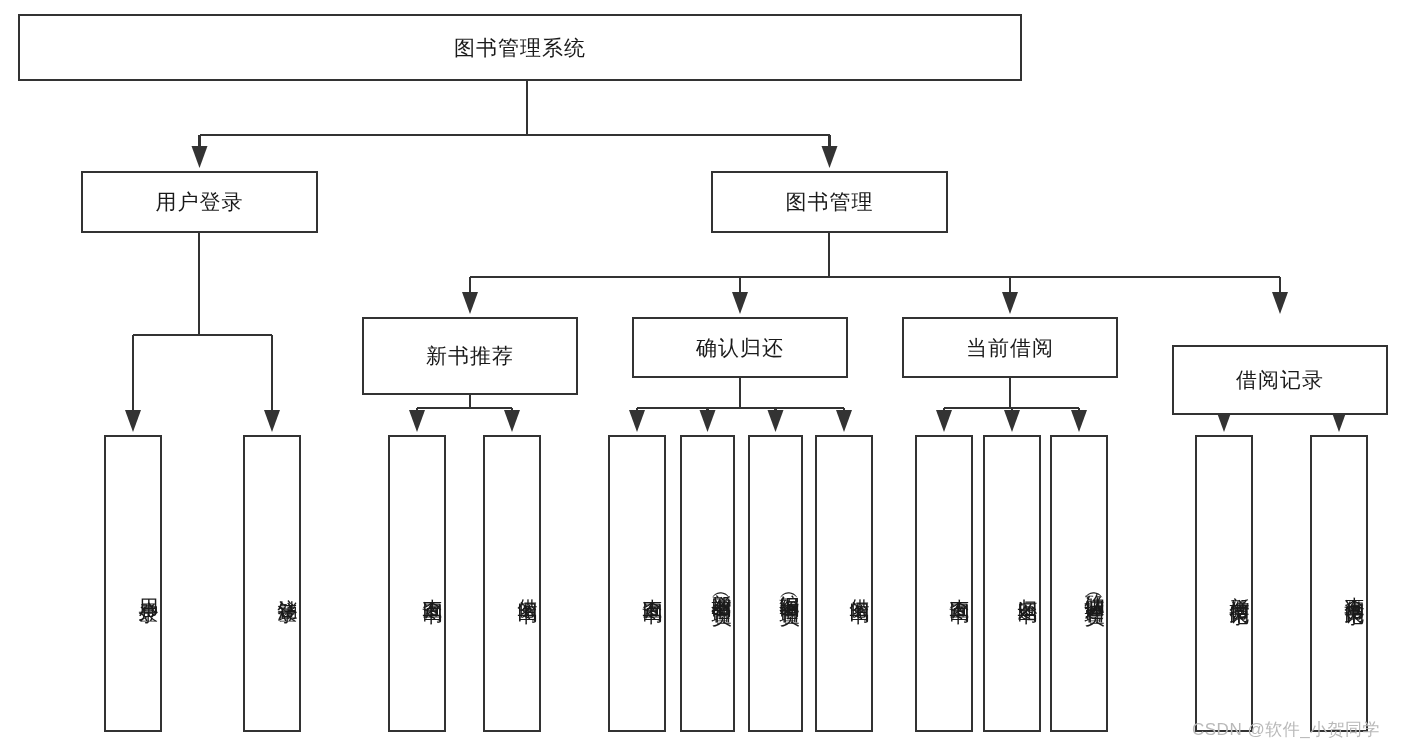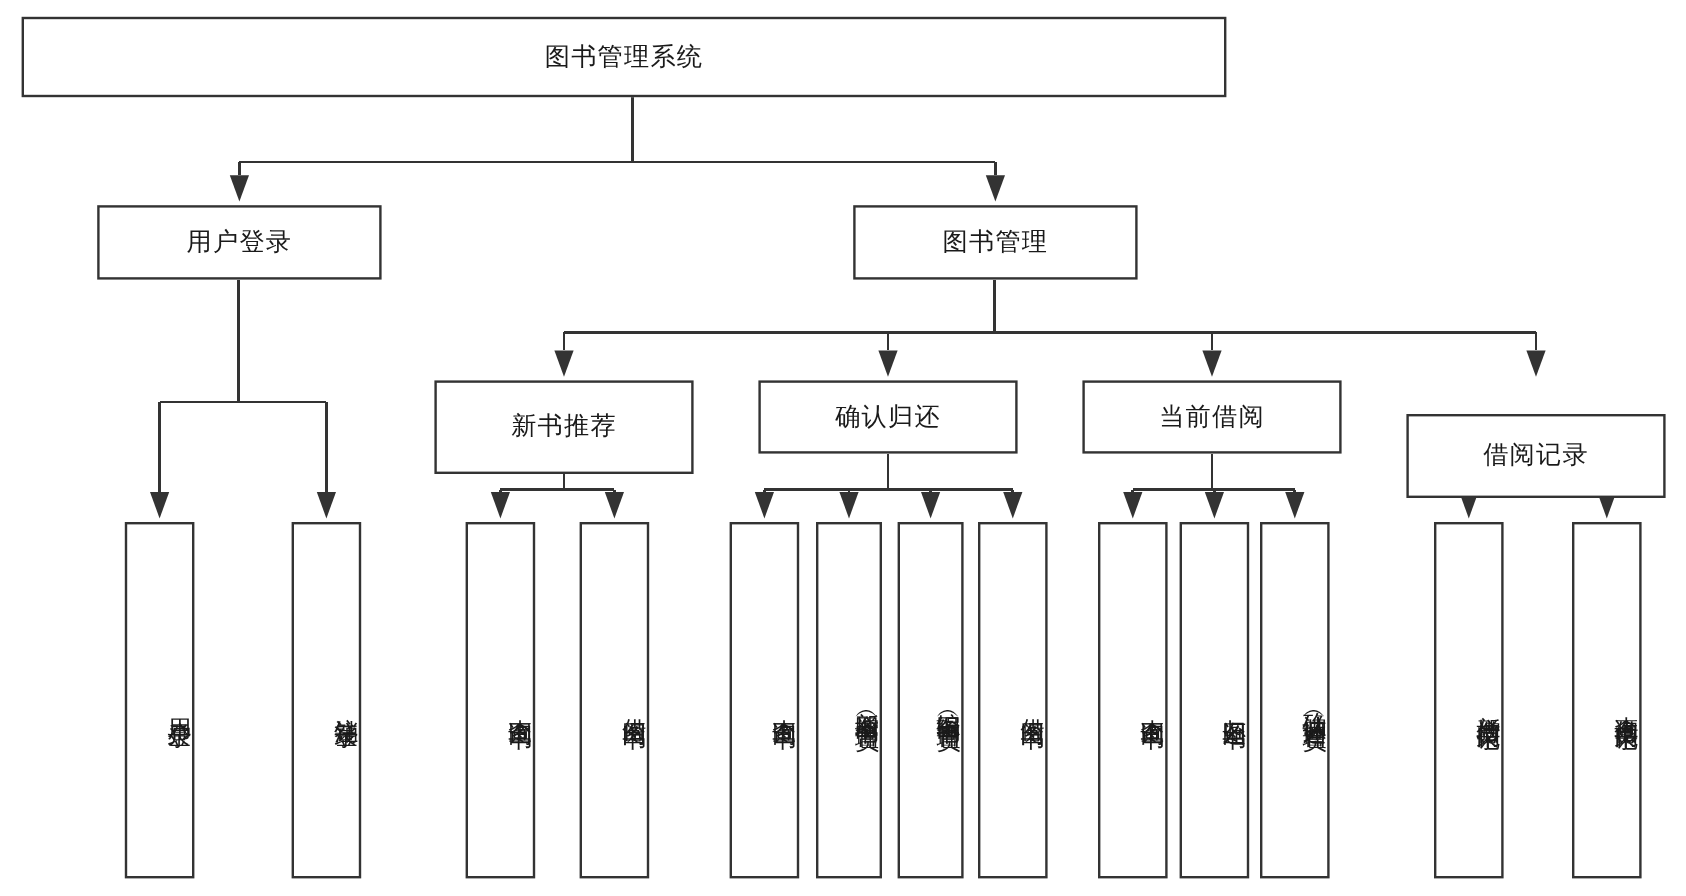--- a/index.html
+++ b/index.html
@@ -176,13 +176,14 @@
       <div class="node vert" style="left: 1050px; top: 435px; width: 58px; height: 297px; border-color: rgb(51, 51, 51); color: rgb(26, 26, 26);">
         <span class="label">确认归还（管理员）</span>
       </div>
       <div class="node vert" style="left: 1195px; top: 435px; width: 58px; height: 297px; border-color: rgb(51, 51, 51); color: rgb(26, 26, 26);">
         <span class="label">新增借阅记录</span>
       </div>
       <div class="node vert" style="left: 1310px; top: 435px; width: 58px; height: 297px; border-color: rgb(51, 51, 51); color: rgb(26, 26, 26);">
         <span class="label">查询借阅记录</span>
       </div>
     </div>
+  <div class="watermark" style="left: 1192px; top: 718px; color: rgb(185, 185, 185);">CSDN @软件_小贺同学</div>
 </div>
 
 </body></html>

